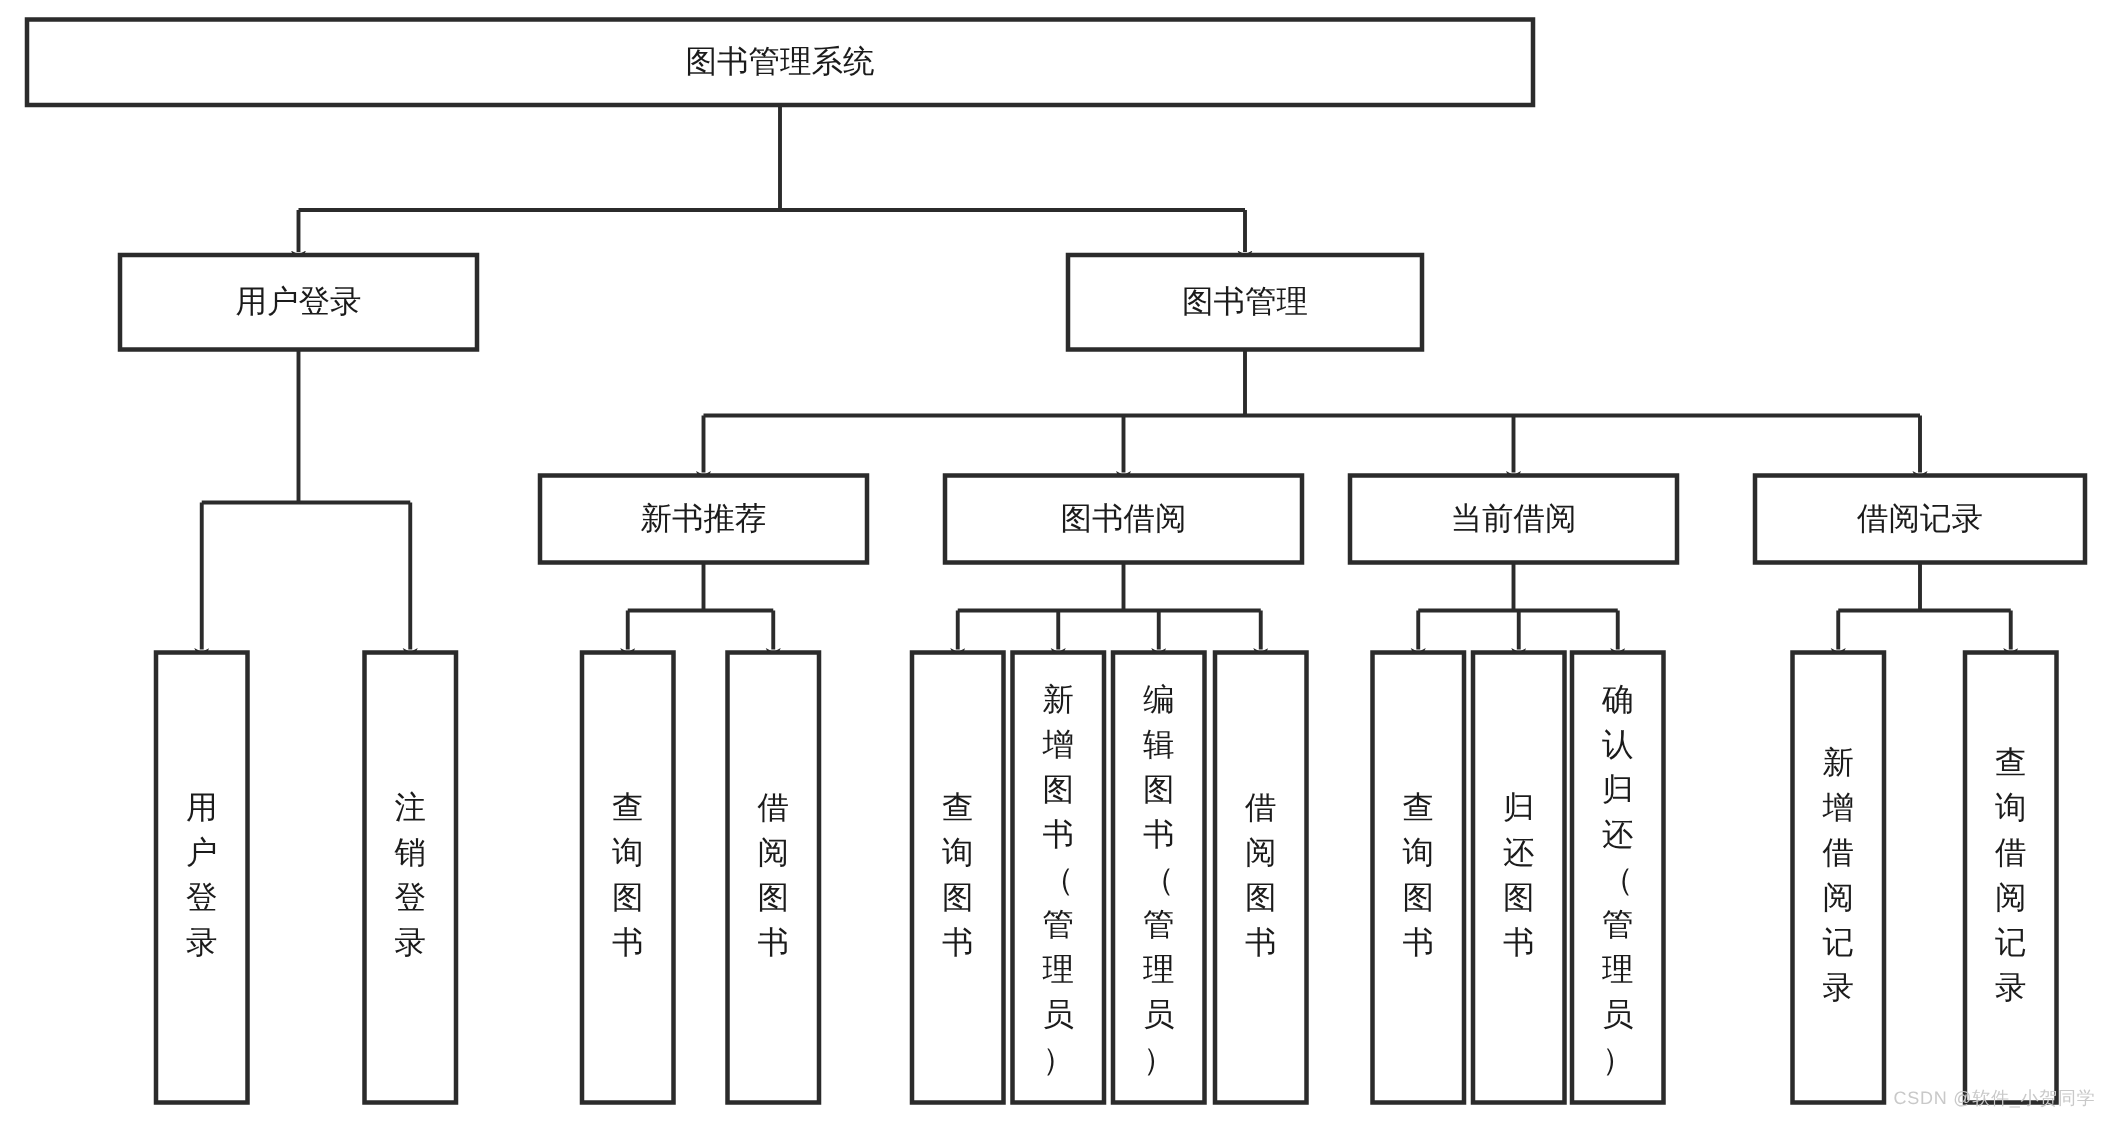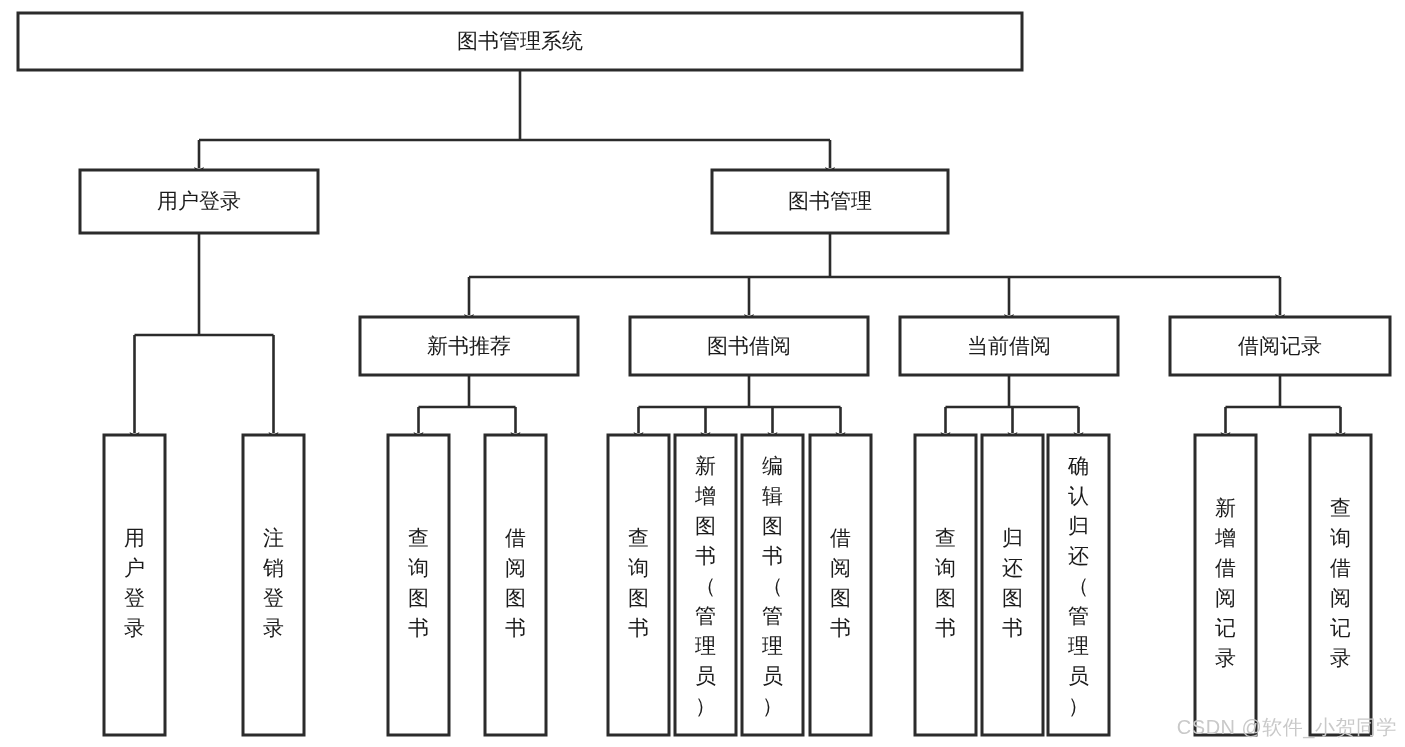--- a/index.html
+++ b/index.html
@@ -50,21 +50,21 @@
     fill: #1b1b1b;
     font-family: "Liberation Sans", "DejaVu Sans", sans-serif;
     font-size: 21px;
     text-anchor: middle;
   }
   .watermark {
     position: absolute;
     right: 8px;
     bottom: 6px;
     color: #c9c9c9;
-    font-size: 20px;
+    font-size: 12px;
     font-family: "Liberation Sans", "DejaVu Sans", sans-serif;
     white-space: nowrap;
     letter-spacing: 0.5px;
     user-select: none;
   }
 </style>
 </head>
 <body>
 
 <div id="diagram-root">

